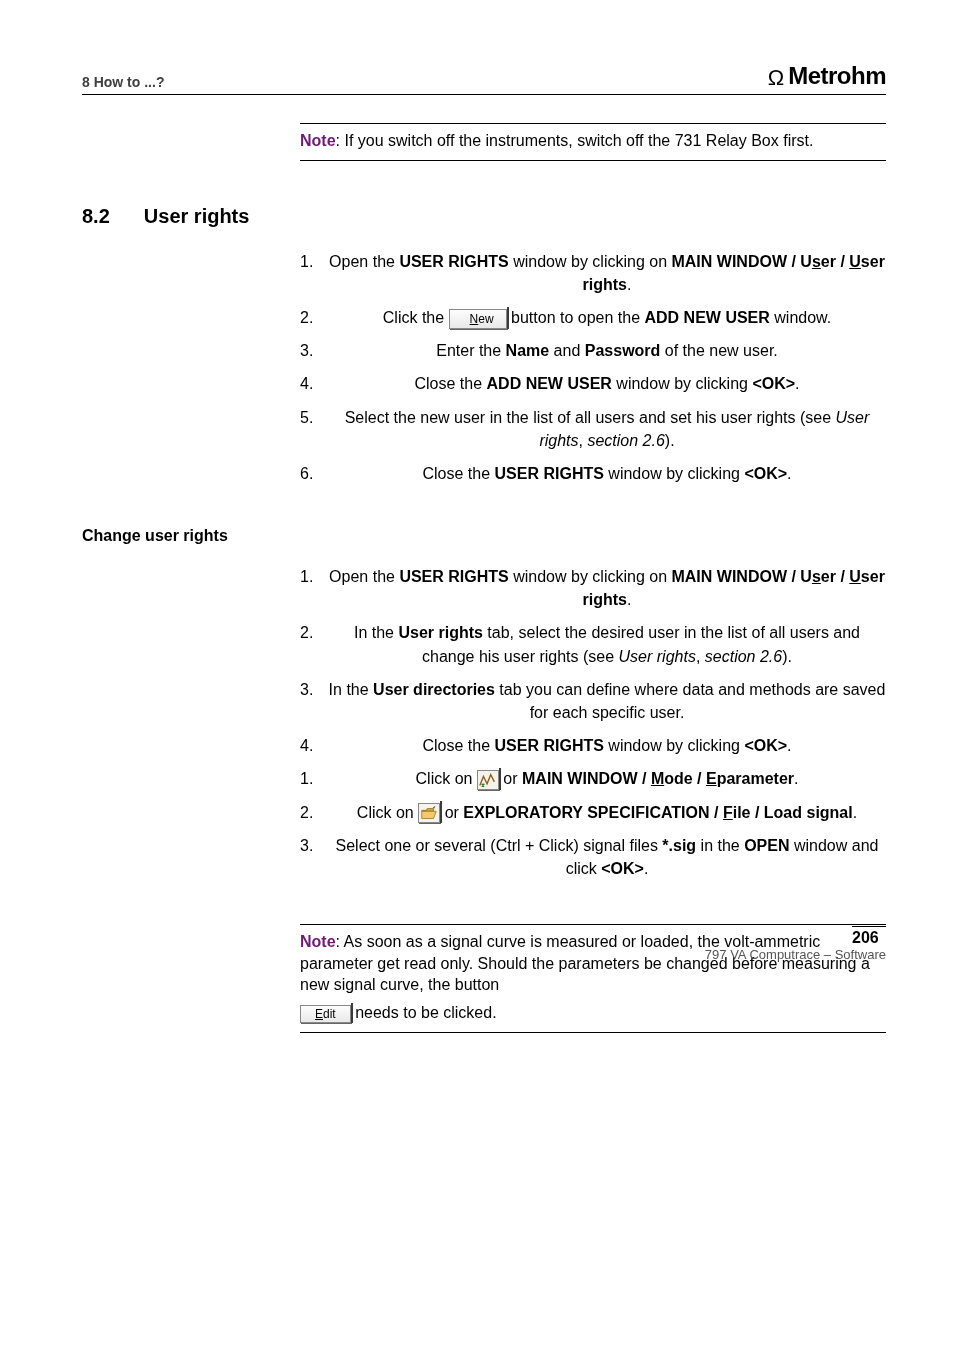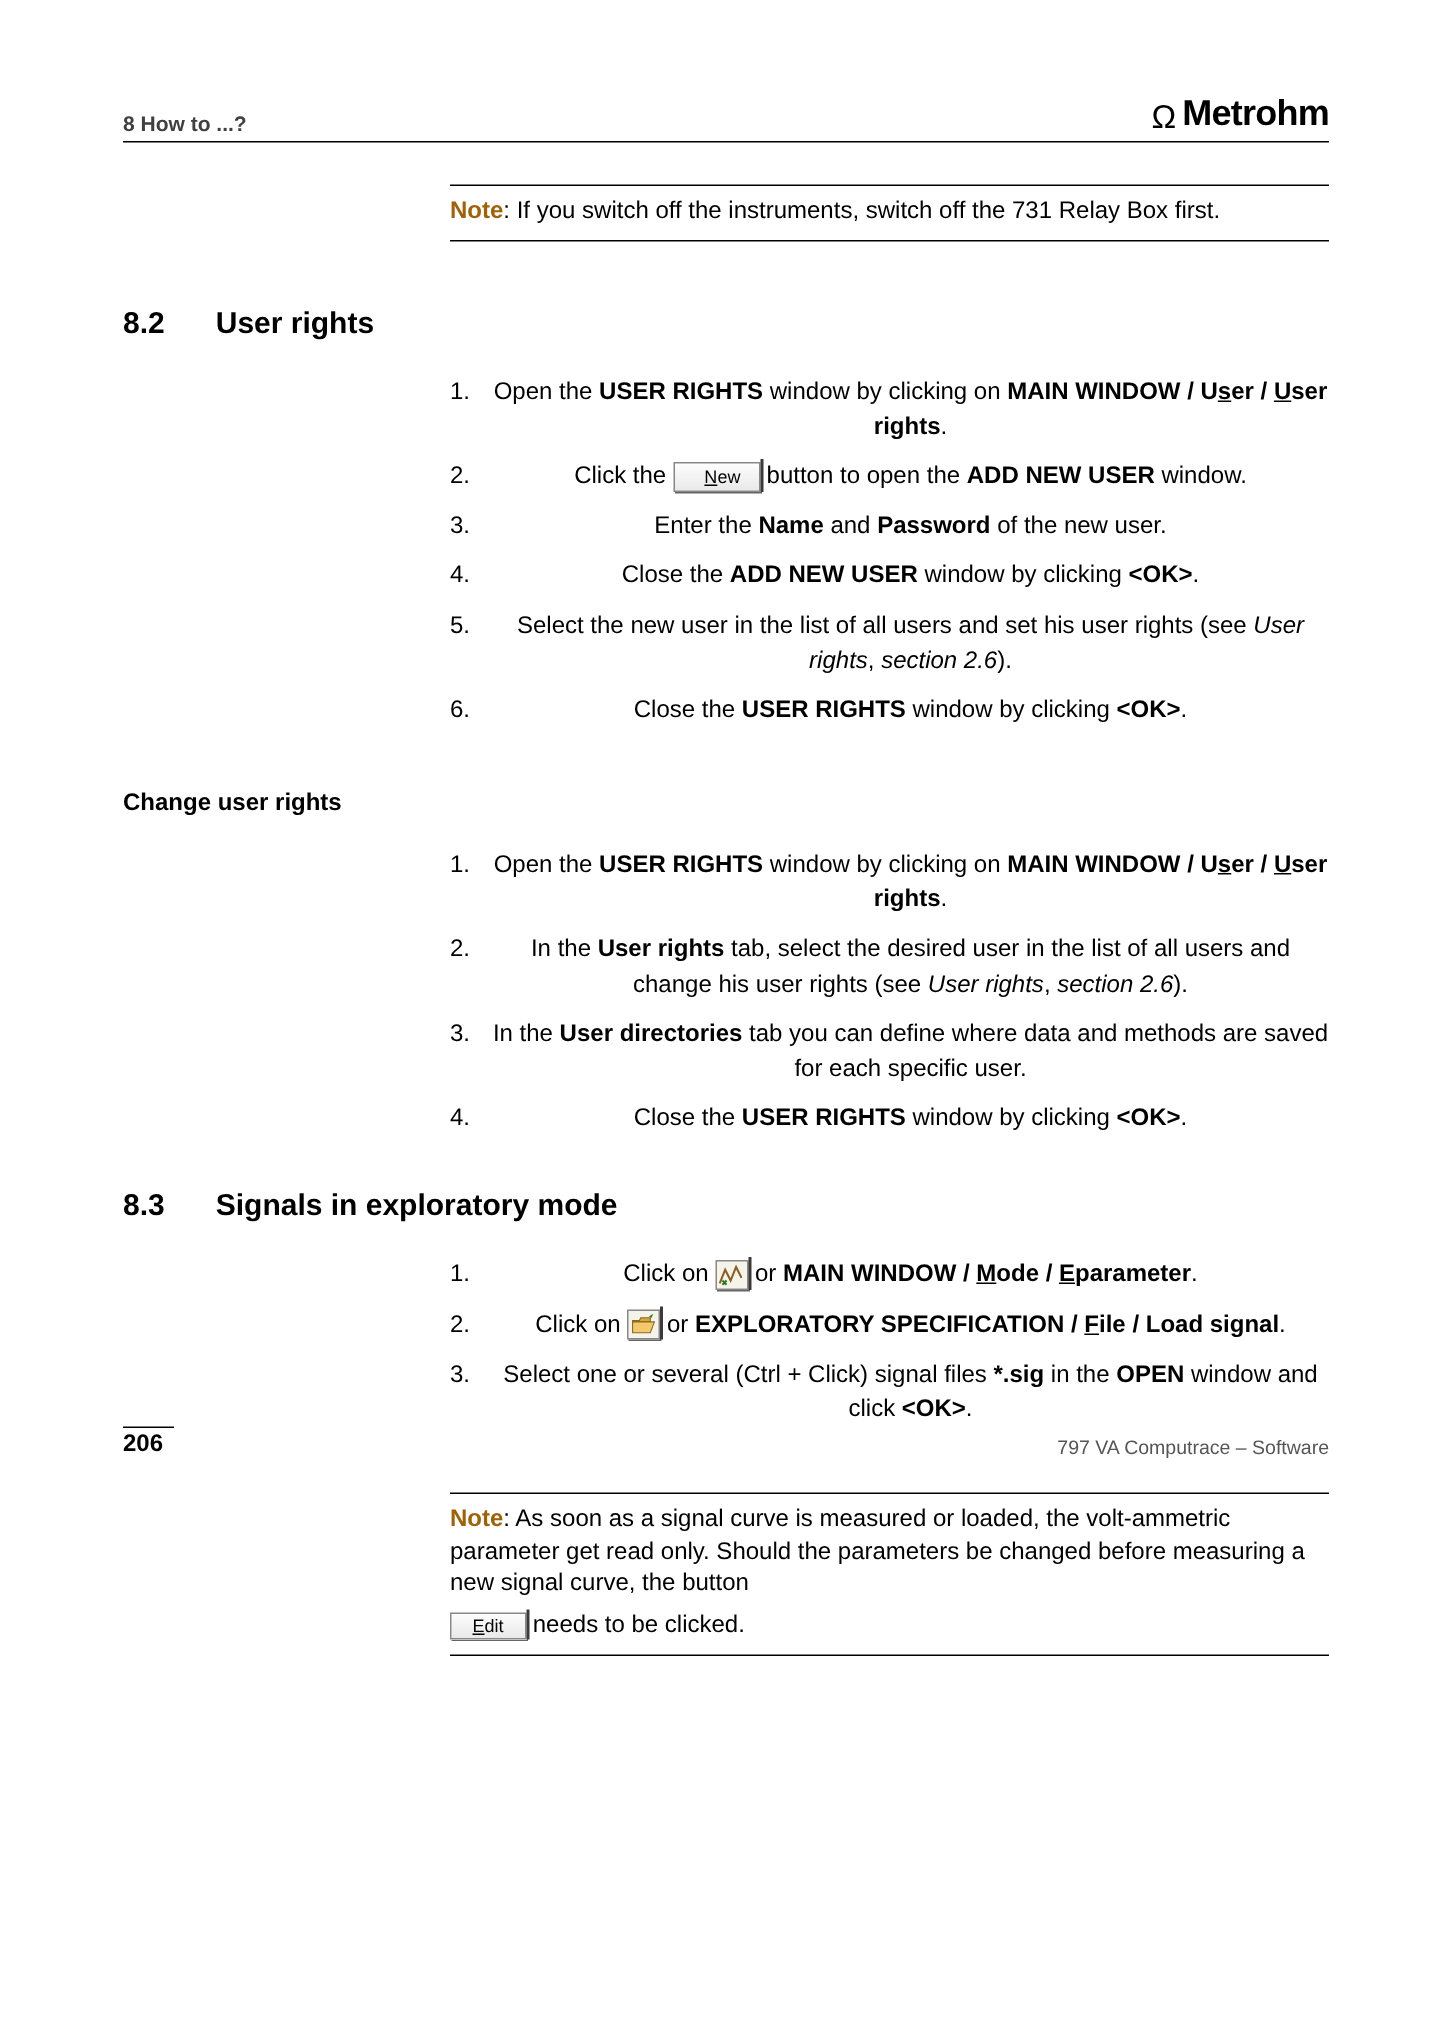--- a/index.html
+++ b/index.html
@@ -6,21 +6,21 @@
   html, body { width: 954px; height: 1350px; font-family: "Segoe UI", "Helvetica Neue", Arial, sans-serif; color: #000; background: #fff; }
   .page { width: 954px; height: 1018px; padding: 62px 68px 50px 82px; position: relative; }
 
   .running-header { display:flex; justify-content:space-between; align-items:flex-end; border-bottom: 1.5px solid #000; padding-bottom: 4px; margin-bottom: 28px; }
   .running-title { font-weight: 700; font-size: 14px; color: #404040; }
   .brand { display:flex; align-items:center; gap:4px; }
   .brand-omega { font-size: 22px; font-weight: 400; line-height:1; position:relative; top:2px;}
   .brand-name { font-size: 24px; font-weight: 800; letter-spacing: -0.5px; }
 
   .note-block { border-top: 1.5px solid #000; border-bottom: 1.5px solid #000; padding: 6px 0 8px 0; font-size: 16px; line-height: 1.35; margin-left: 218px; }
-  .note-label { font-weight: 700; color: #a16207; }
+  .note-label { font-weight: 700; color: #701a75; }
 
   .h2 { font-size: 20px; font-weight: 800; margin-top: 44px; margin-bottom: 22px; display:flex; gap:34px; }
   .h3 { font-size: 16px; font-weight: 800; margin-top: 8px; margin-bottom: 20px; }
 
   .instr { margin-left: 218px; font-size: 16px; line-height: 1.45; text-align: center; }
   .ol { list-style: none; counter-reset: item; }
   .ol > li { counter-increment: item; position: relative; padding-left: 28px; margin-bottom: 10px; }
   .ol > li::before { content: counter(item) "."; position: absolute; left: 0; top: 0; }
   .b { font-weight: 700; }
   .u { text-decoration: underline; }
@@ -32,21 +32,21 @@
   .btn-sm { padding: 1px 14px; }
 
   .toolbar-icon { display:inline-block; width:22px; height:20px; border:1px solid #888; background:#f6f4ea; position:relative; vertical-align:middle; box-shadow: 1px 1px 0 #666; }
   .toolbar-icon svg { position:absolute; inset:0; }
   .toolbar-icon::after { content:""; position:absolute; right:-3px; top:-3px; bottom:-1px; width:2px; background:#3a3a3a; }
 
   .spacer-24 { height:24px; }
   .spacer-34 { height:34px; }
   .spacer-14 { height:14px; }
 
-  .running-footer { position:absolute; bottom:46px; left:82px; right:68px; display:flex; justify-content:space-between; align-items:flex-end; font-size: 13px; }
+  .running-footer { position:absolute; bottom:56px; left:82px; right:68px; display:flex; justify-content:space-between; align-items:flex-end; font-size: 13px; flex-direction: column; }
   .page-number { font-weight:700; font-size:16px; border-top: 1.5px solid #000; padding-top:2px; display:inline-block; min-width:34px; }
   .footer-title { color:#555; }
 </style>
 </head>
 <body>
 
 <div class="page">
 
   <div class="running-header">
     <span class="running-title">8  How to ...?</span>
@@ -104,24 +104,20 @@
       </li>
       <li>
         <span>In the </span><span class="b">User directories</span><span> tab you can define where data and methods are saved for each specific user.</span>
       </li>
       <li>
         <span>Close the </span><span class="b">USER RIGHTS</span><span> window by clicking </span><span class="b">&lt;OK&gt;</span><span>.</span>
       </li>
     </ol>
   </div>
 
-  <div class="h2" style="margin-top:36px">
-    <span>8.3</span>
-    <span>Signals in exploratory mode</span>
-  </div>
 
 
   <div class="instr">
     <ol class="ol">
       <li>
         <span>Click on </span>
         <span class="toolbar-icon">
           <svg viewBox="0 0 22 20">
               <polyline points="2,16 6,6 10,14 14,4 18,12" fill="none" stroke="#8b5e1f" stroke-width="1.5"></polyline>
               <path d="M4 14 l3 3 M4 17 l3 -3" stroke="#2a7a2a" stroke-width="1.5"></path>

